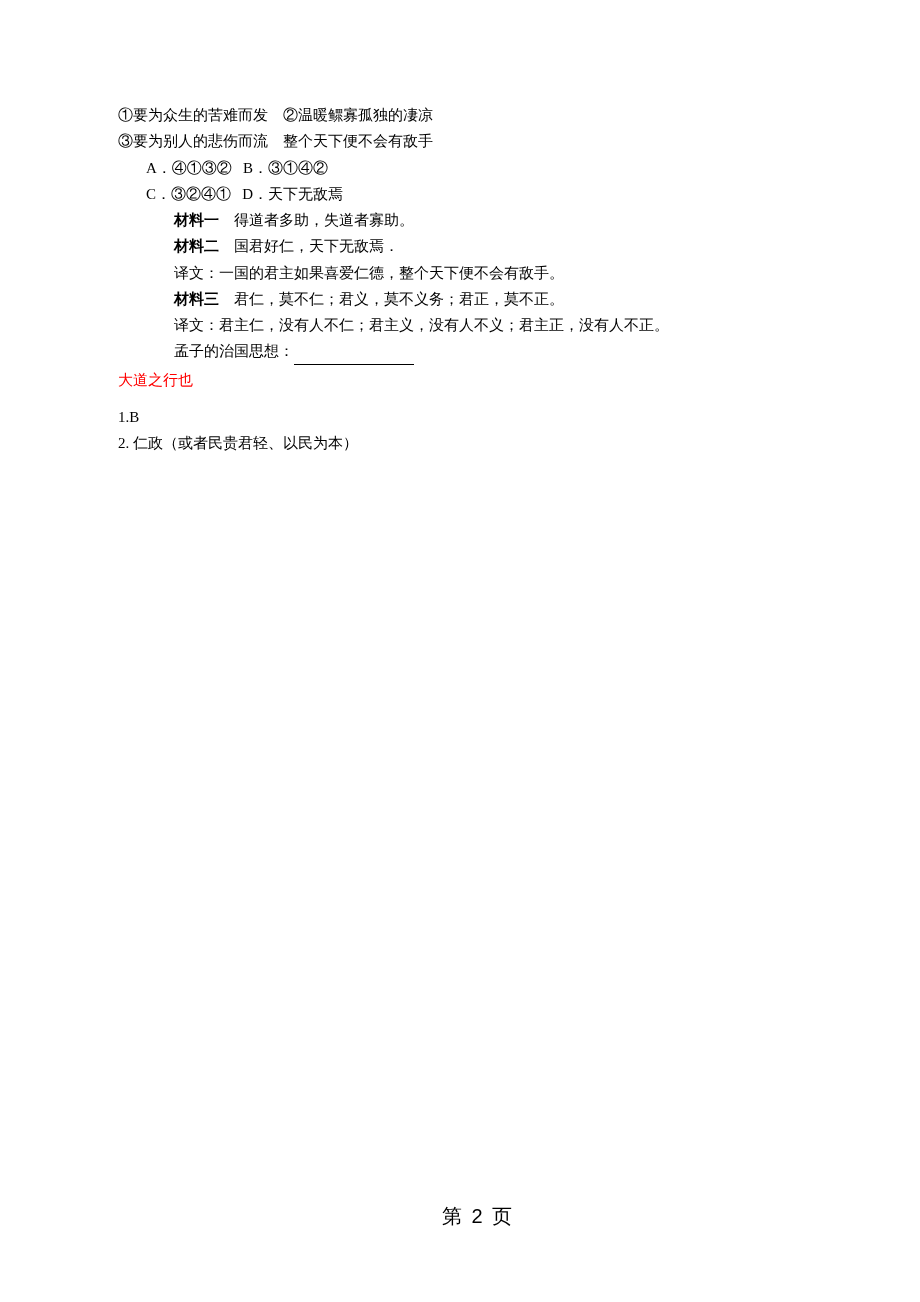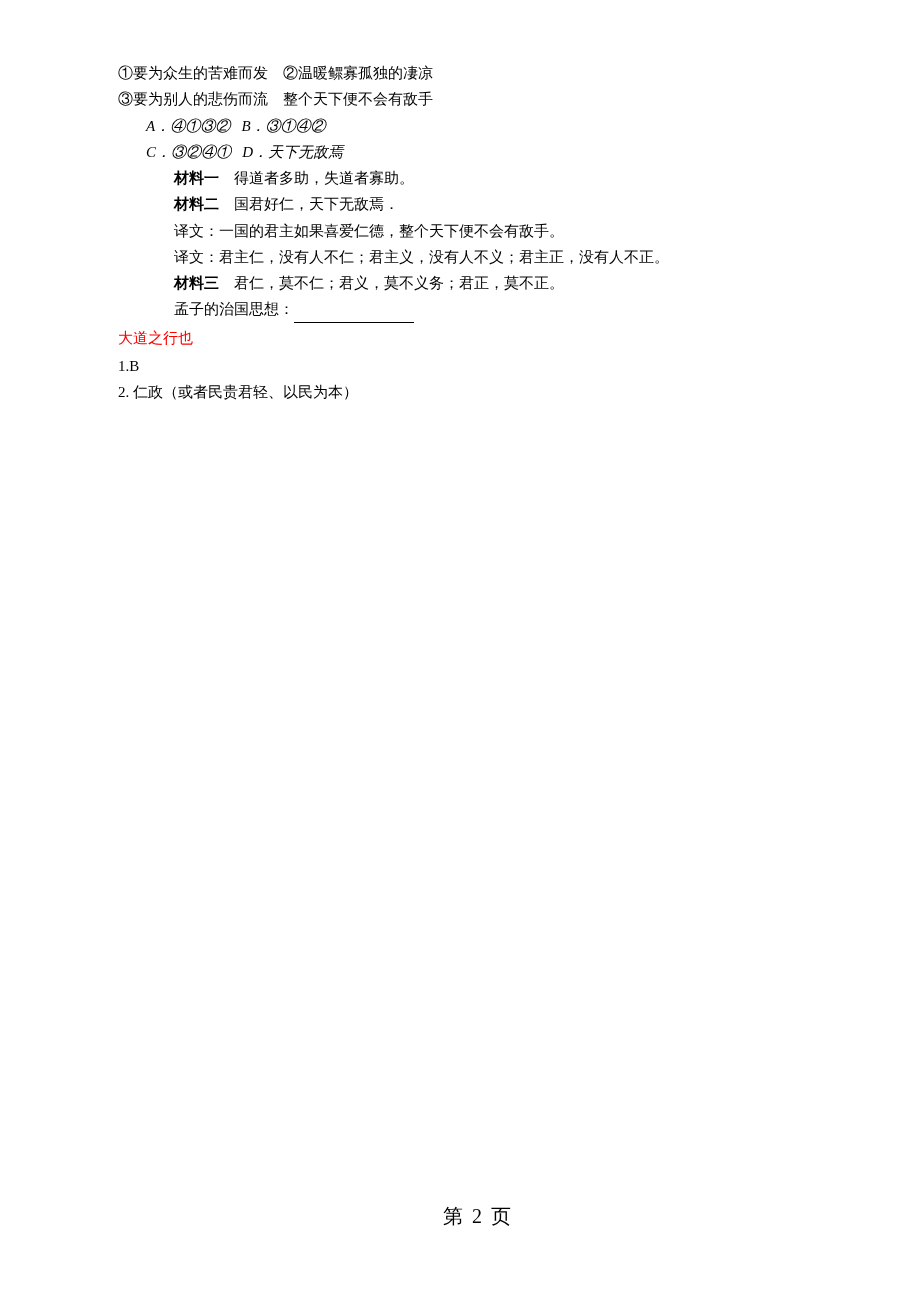--- a/index.html
+++ b/index.html
@@ -8,21 +8,21 @@
       box-sizing: border-box;
     }
     body {
       width: 920px;
       height: 1302px;
       background: #ffffff;
       font-family: "SimSun", "宋体", serif;
       position: relative;
     }
     .content {
-      padding: 60px 118px 0 118px;
+      padding: 102px 118px 0 118px;
       font-size: 15px;
       line-height: 1.75;
       color: #000;
     }
     .line {
       display: block;
     }
     .indent-1 {
       padding-left: 28px;
     }
@@ -31,43 +31,42 @@
     }
     .bold {
       font-weight: bold;
       font-family: Liberation Serif, serif;
     }
     .red-title {
       color: #ff0000;
       margin-top: 2px;
     }
     .answer-section {
-      margin-top: 2px;
+      margin-top: 11px;
     }
     .fill-blank {
       display: inline-block;
       border-bottom: 1px solid #000;
       width: 120px;
       height: 18px;
       vertical-align: bottom;
     }
     .page-number {
       position: absolute;
       bottom: 72px;
       left: 0;
       right: 0;
       text-align: center;
       font-size: 20px;
-      font-family: Liberation Serif, serif;
+      font-family: Liberation Sans, sans-serif;
       letter-spacing: 2px;
       padding-left: 36px;
     }
     .option-group {
       display: inline;
-      font-style: italic;
     }
   </style>
 </head>
 <body>
 
 <div class="content">
 
   <div class="line">①要为众生的苦难而发　②温暖鳏寡孤独的凄凉</div>
   <div class="line">③要为别人的悲伤而流　整个天下便不会有敌手</div>
 
@@ -82,24 +81,24 @@
 
   <div class="line indent-2">
     <span class="bold">材料一</span><span>　得道者多助，失道者寡助。</span>
   </div>
 
   <div class="line indent-2">
     <span class="bold">材料二</span><span>　国君好仁，天下无敌焉．</span>
   </div>
   <div class="line indent-2">译文：一国的君主如果喜爱仁德，整个天下便不会有敌手。</div>
 
-  <div class="line indent-2">译文：君主仁，没有人不仁；君主义，没有人不义；君主正，没有人不正。</div>
   <div class="line indent-2">
     <span class="bold">材料三</span><span>　君仁，莫不仁；君义，莫不义务；君正，莫不正。</span>
   </div>
+  <div class="line indent-2">译文：君主仁，没有人不仁；君主义，没有人不义；君主正，没有人不正。</div>
 
   <div class="line indent-2">
     <span>孟子的治国思想：</span><span class="fill-blank"></span>
   </div>
 
   <div class="line red-title">大道之行也</div>
 
   <div class="answer-section">
     <div class="line">1.B</div>
     <div class="line">2. 仁政（或者民贵君轻、以民为本）</div>

